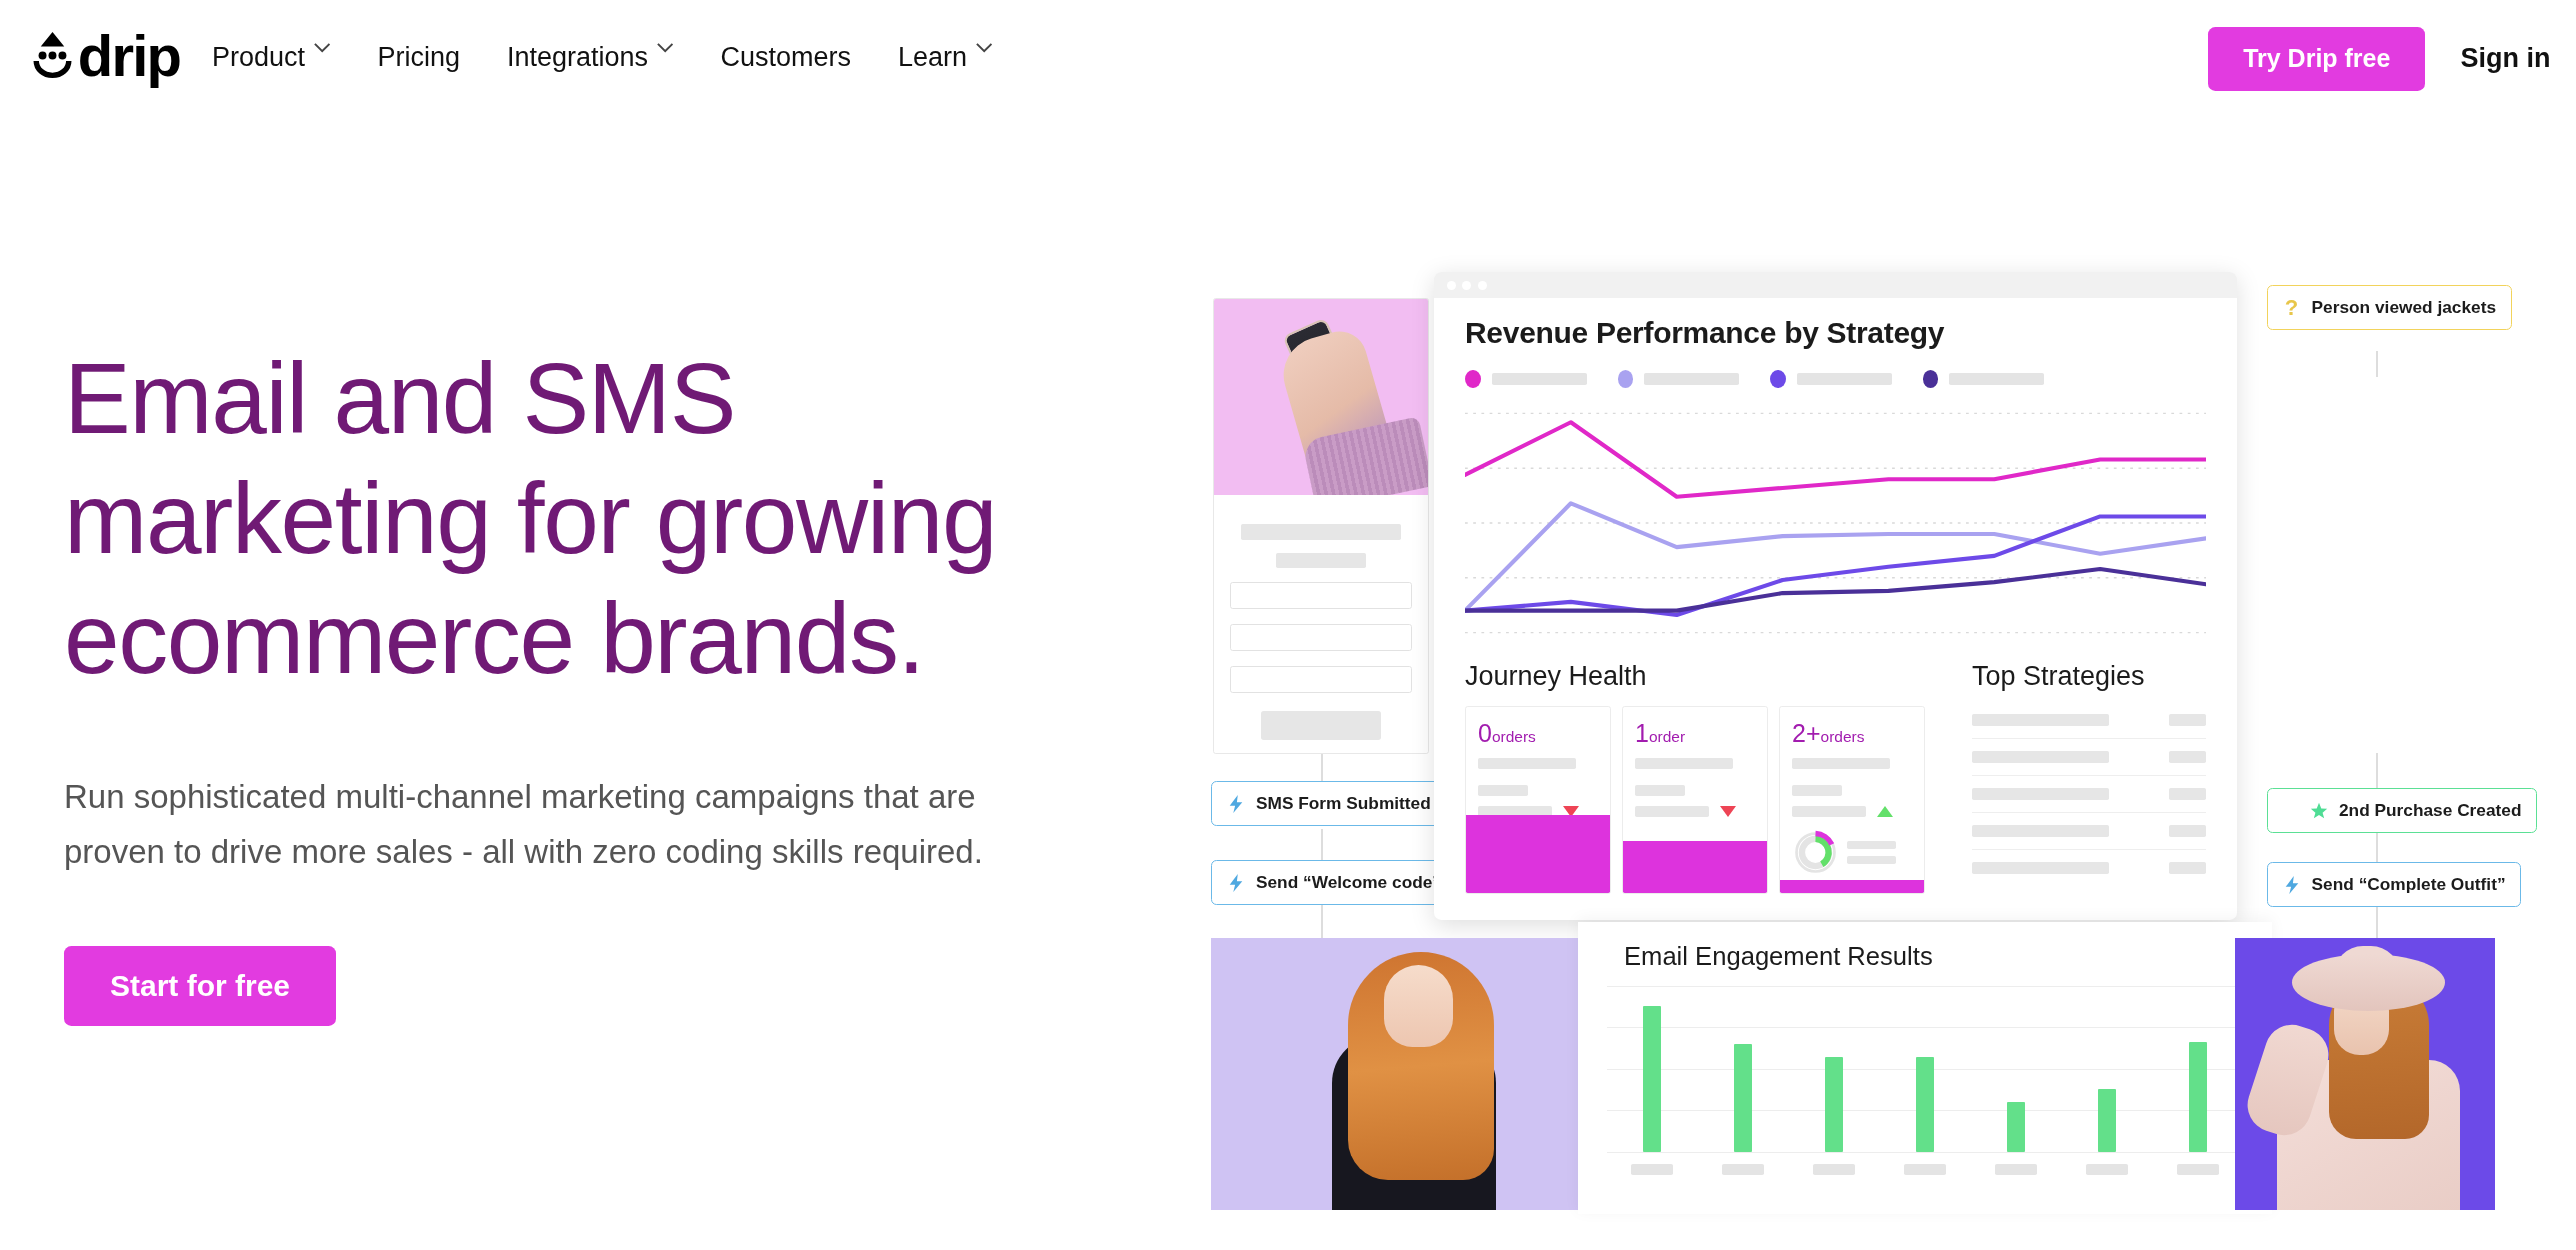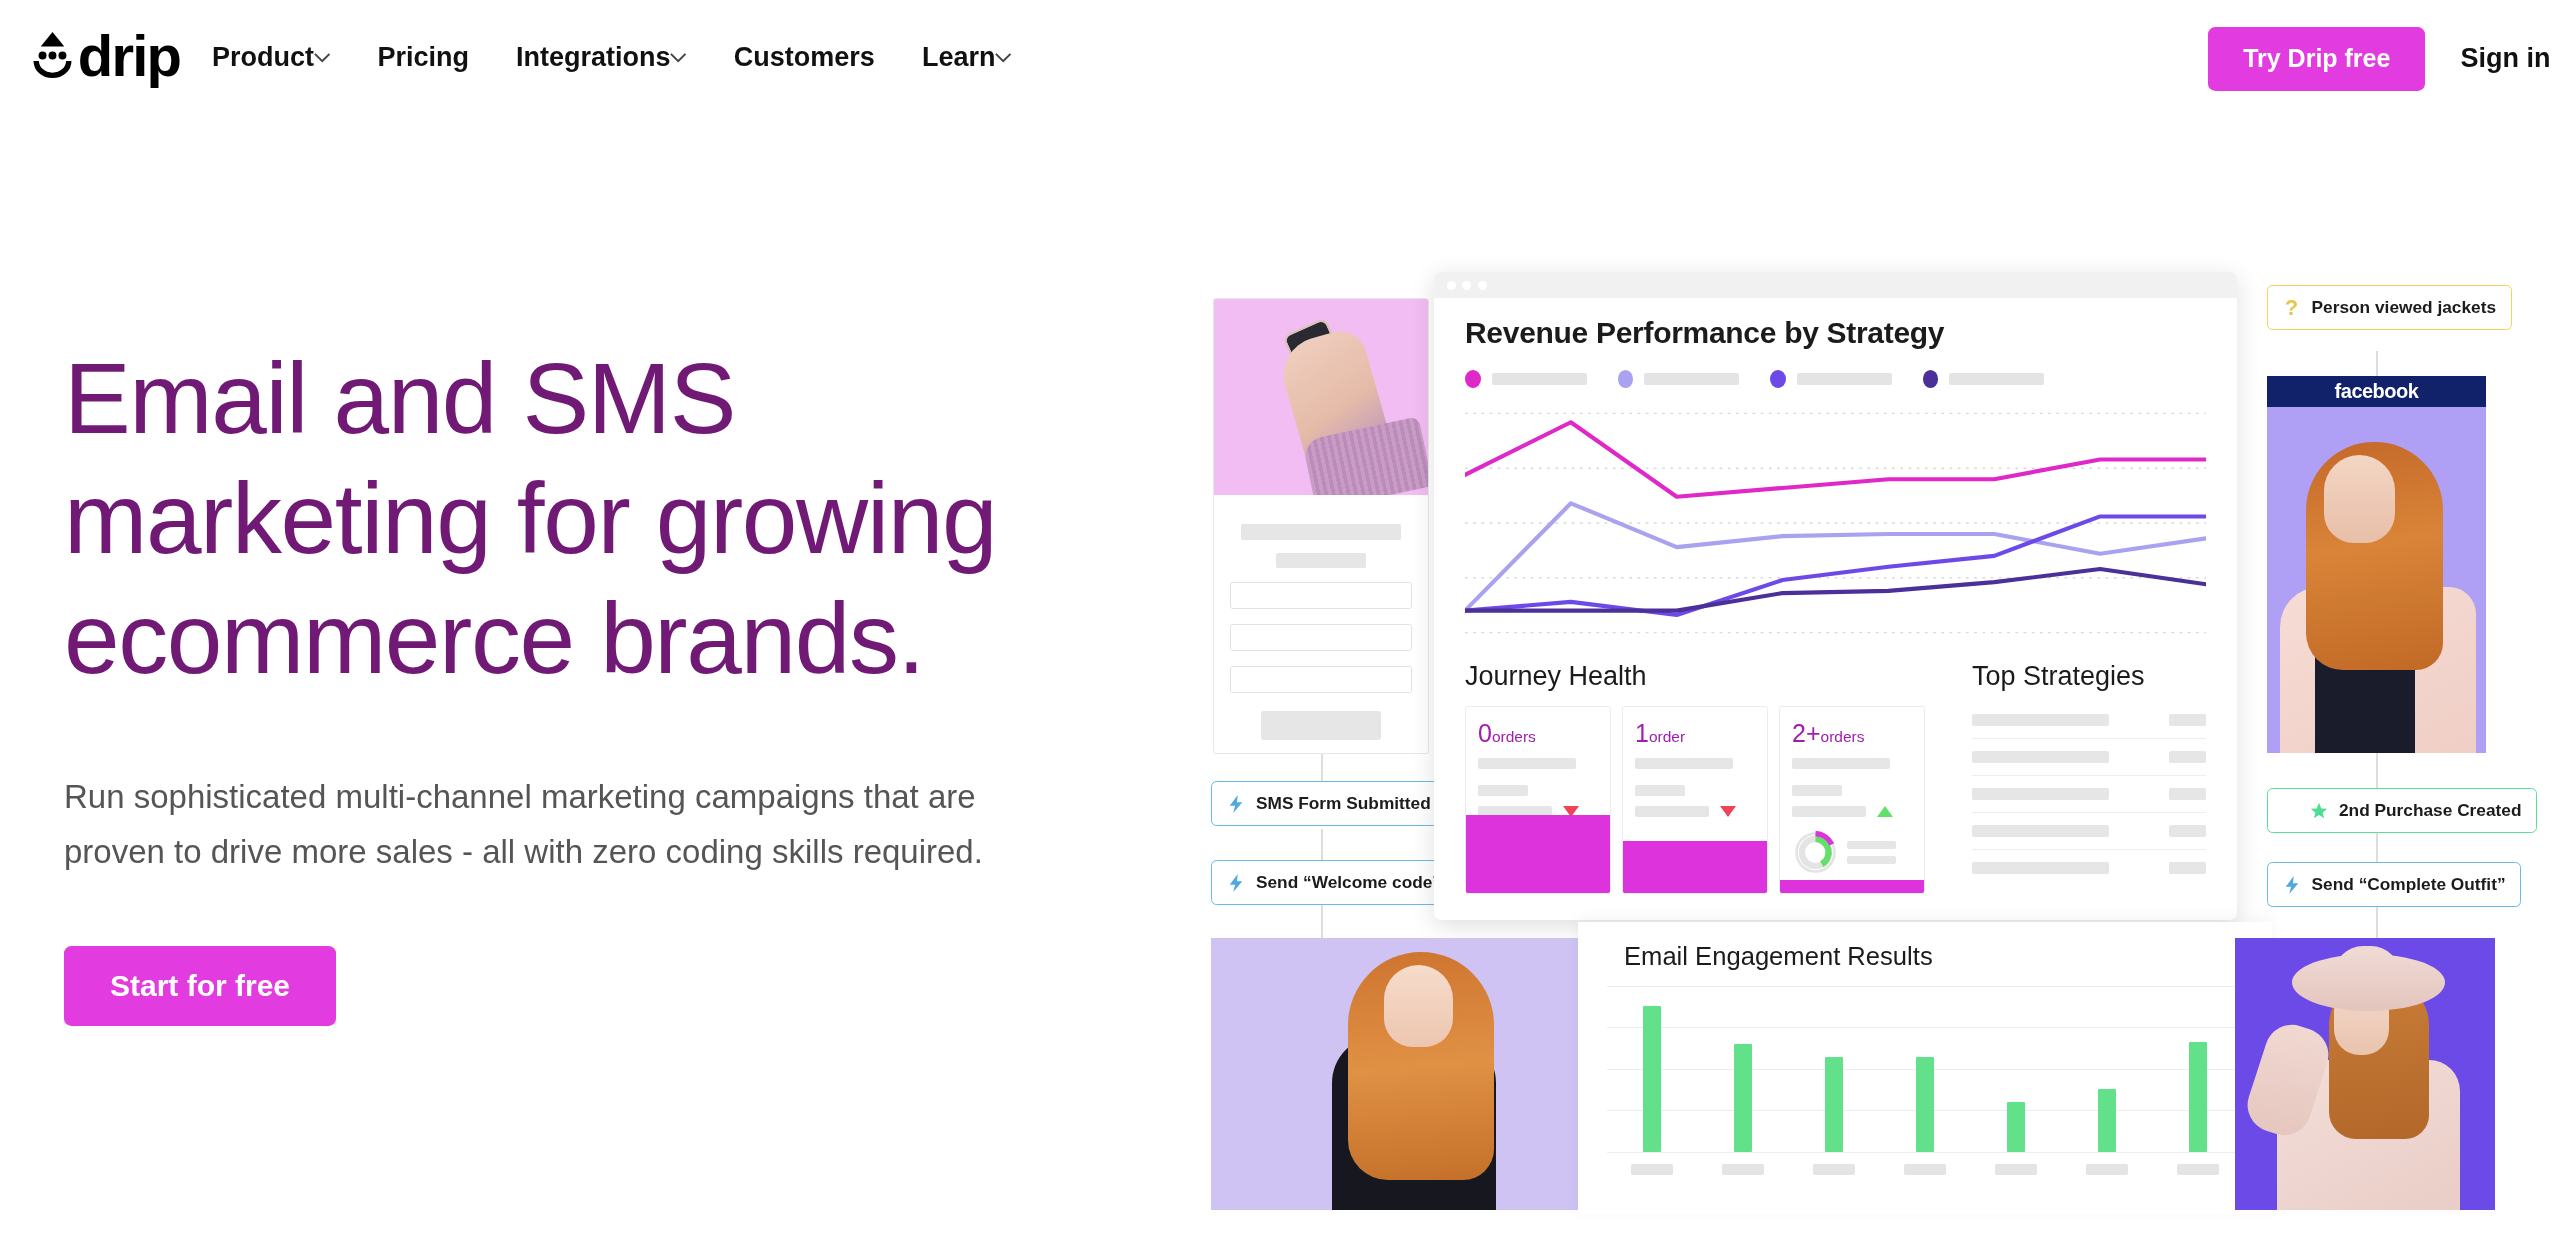--- a/index.html
+++ b/index.html
@@ -26,22 +26,22 @@
   .logo-word {
     font-family: "Liberation Sans", sans-serif;
     font-size: 58px; font-weight: 700; letter-spacing: -1.8px;
     color: #000; line-height: 51px; margin-left: 1.8px;
   }
   .nav-links {
     position: absolute; left: 212px; top: 42px;
     display: flex; align-items: center; gap: 47px;
   }
   .nav-link {
-    display: flex; align-items: center; 
-    font-size: 27px; font-weight: 700; color: #111; cursor: pointer;
+    display: flex; gap: 9px;
+    font-size: 27px; font-weight: 400; color: #111; cursor: pointer;
     white-space: nowrap;
   }
   .chev { display:block; }
   .nav-right {
     position: absolute; right: 25.6px; top: 27px;
     display: flex; align-items: center; gap: 35px;
   }
   .btn-try {
     background: #E23BE0; color: #fff;
     font-size: 25px; font-weight: 700;
@@ -348,29 +348,20 @@
       </svg>
     <span>2nd Purchase Created</span>
   </div>
   <div class="pill blue" style="left:1072px; top:597px;">
     <svg class="ico" viewBox="0 0 20 22">
         <path d="M12 1 L3 13 H9 L7 21 L17 9 H11 Z" fill="#4FA8E0"></path>
       </svg>
     <span>Send “Complete Outfit”</span>
   </div>
 
-  <div class="fb-card">
-    <div class="fb-head">facebook</div>
-    <div class="fb-body">
-      <div class="w1-coat"></div>
-      <div class="w1-dress"></div>
-      <div class="w1-hair"></div>
-      <div class="w1-face"></div>
-    </div>
-  </div>
 
   <div class="dash">
     <div class="dash-bar">
       <span class="dot"></span>
       <span class="dot"></span>
       <span class="dot"></span>
     </div>
     <div class="dash-inner">
       <div class="dash-title">Revenue Performance by Strategy</div>
 

